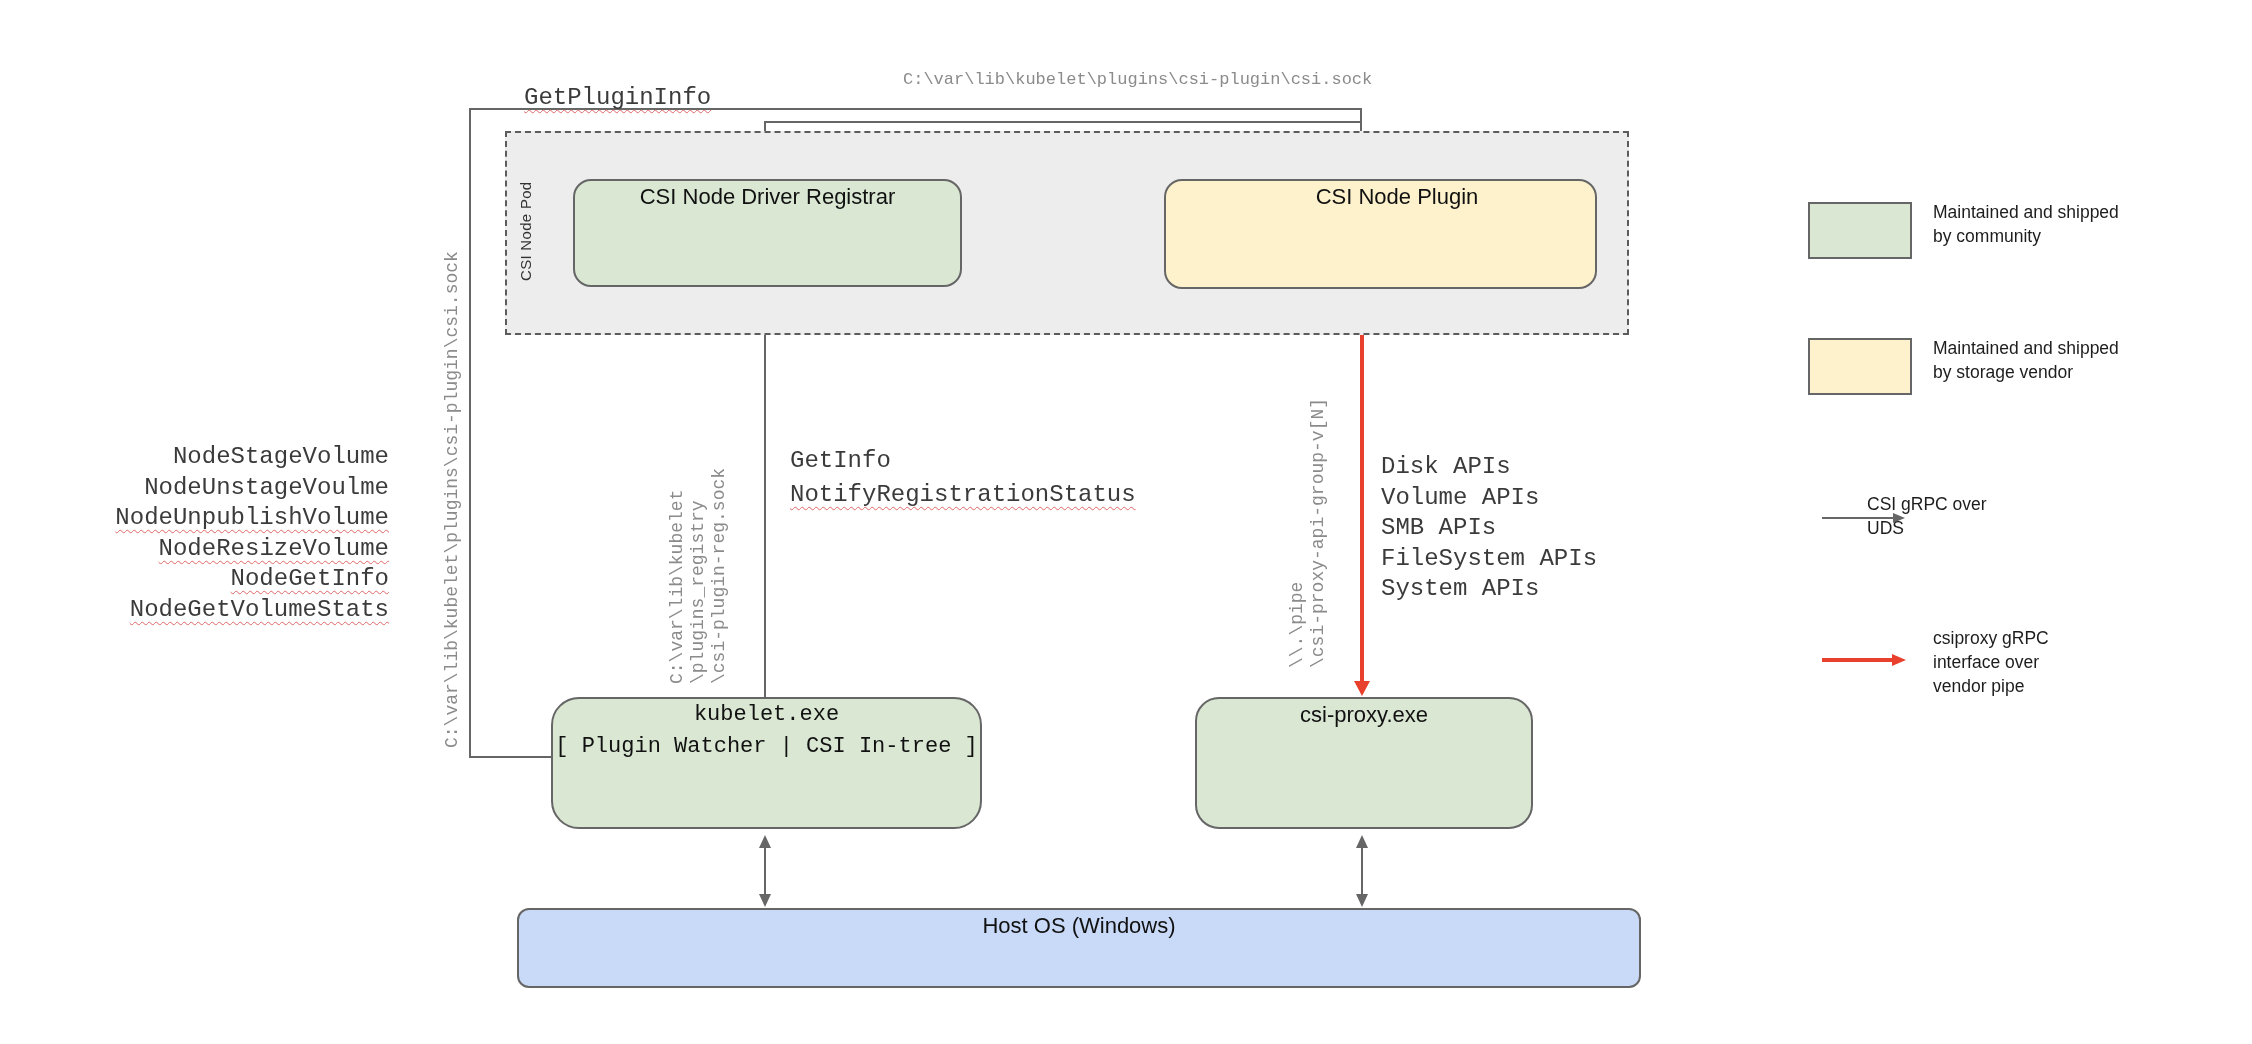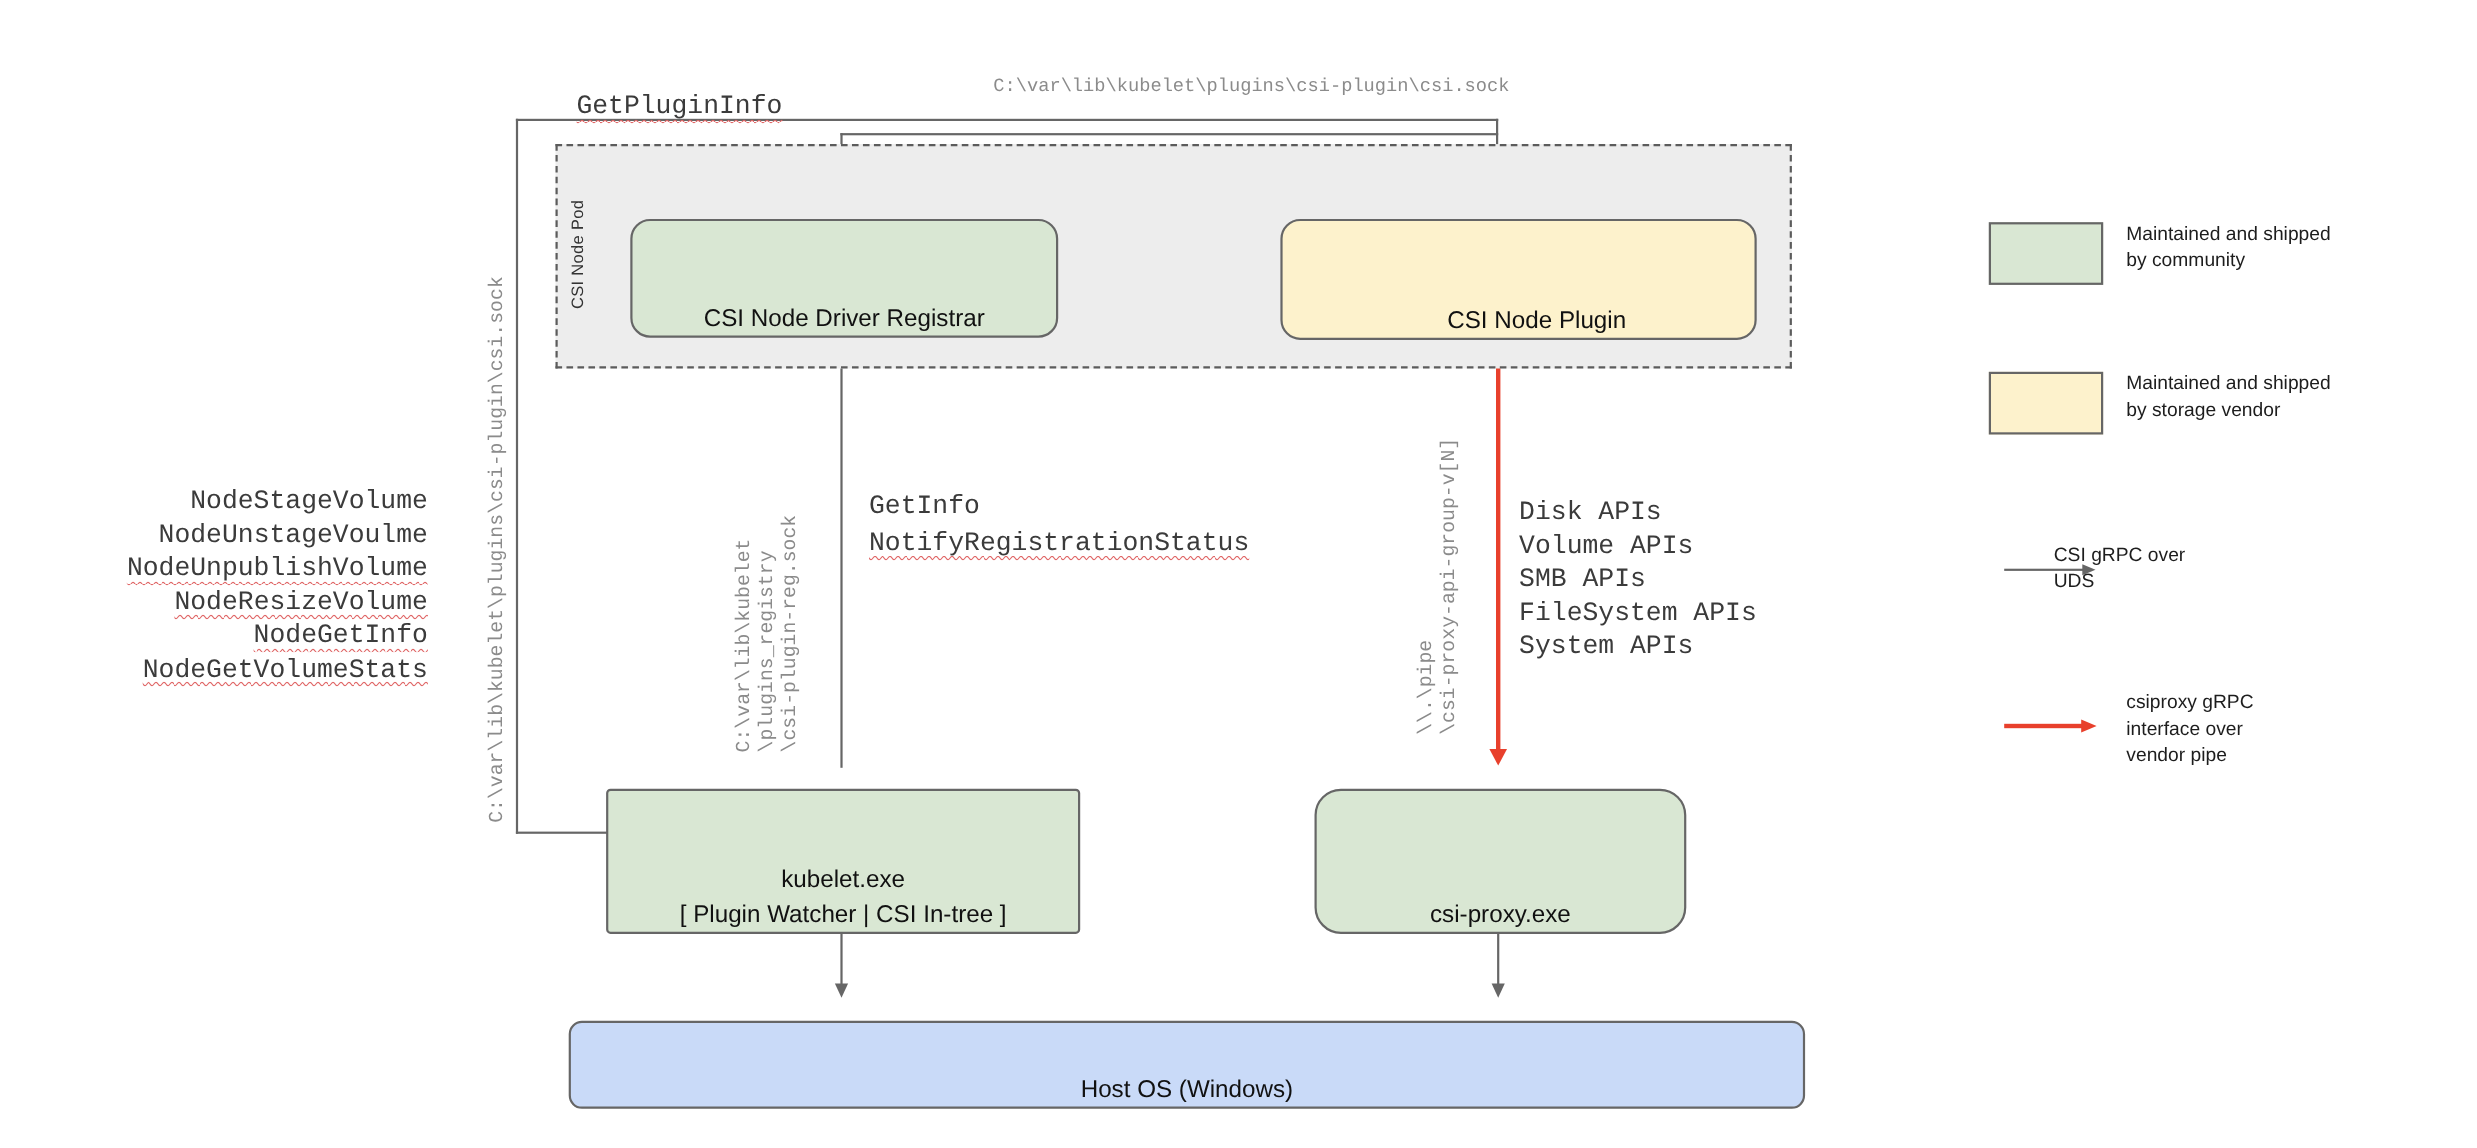--- a/index.html
+++ b/index.html
@@ -8,22 +8,22 @@
 
   
   .mono-lg{font-family:"Liberation Mono","DejaVu Sans Mono",monospace;font-size:24px;color:#3b3b3b;white-space:nowrap;}
   .mono-path{font-family:"Liberation Mono","DejaVu Sans Mono",monospace;font-size:17px;color:var(--path-text-gray,#8b8b8b);white-space:nowrap;}
   .wavy{text-decoration-line:underline;text-decoration-style:wavy;text-decoration-color:var(--squiggle-red,#e06666);text-decoration-thickness:1px;text-underline-offset:5px;}
   .abs{position:absolute;}
   .vtext{position:absolute;transform:rotate(-90deg);transform-origin:0 0;white-space:nowrap;}
   .vtext .mono-path{display:block;line-height:21px;}
 
   
-  .node-box{position:absolute;border:2px solid var(--line-gray,#666);display:flex;align-items:flex-end;justify-content:center;
-            text-align:center;color:#111;font-size:22px;line-height:32px;margin-top:20px;}
+  .node-box{position:absolute;border:2px solid var(--line-gray,#666);display:flex;align-items:flex-start;justify-content:center;
+            text-align:center;color:#111;font-size:22px;line-height:32px;}
   .rounded{border-radius:18px;}
   .pod{position:absolute;left:505px;top:131px;width:1120px;height:200px;background:var(--pod-gray,#ededed);
        border:2px dashed #5c5c5c;}
   .pod-label{position:absolute;left:517px;top:281px;transform:rotate(-90deg);transform-origin:0 0;
              font-size:15px;color:#333;white-space:nowrap;letter-spacing:.3px;}
 
   
   .gline{position:absolute;background:var(--line-gray,#666);}
   .rline{position:absolute;background:var(--grpc-red,#e8402c);}
   .arr{position:absolute;width:0;height:0;}
@@ -72,21 +72,21 @@
   <div class="pod-label">CSI Node Pod</div>
 
   <div class="node-box rounded" style="left:573px;top:179px;width:385px;height:104px;background:var(--community-green,#d9e7d3);">
     <span>CSI Node Driver Registrar</span>
   </div>
 
   <div class="node-box rounded" style="left:1164px;top:179px;width:396px;height:106px;background:var(--vendor-yellow,#fdf2cc);padding-left:33px;">
     <span>CSI Node Plugin</span>
   </div>
 
-  <div class="node-box" style="left:551px;top:697px;width:427px;height:128px;background:var(--community-green,#d9e7d3);border-radius:4px;">
+  <div class="node-box" style="left:551px;top:697px;width:427px;height:128px;background:var(--community-green,#d9e7d3);border-radius:28px;font-family:Liberation Mono, monospace;">
     <div>
       <div>kubelet.exe</div>
       <div>[ Plugin Watcher | CSI In-tree ]</div>
     </div>
   </div>
 
   <div class="node-box" style="left:1195px;top:697px;width:334px;height:128px;background:var(--community-green,#d9e7d3);border-radius:24px;">
     <span>csi-proxy.exe</span>
   </div>
 

